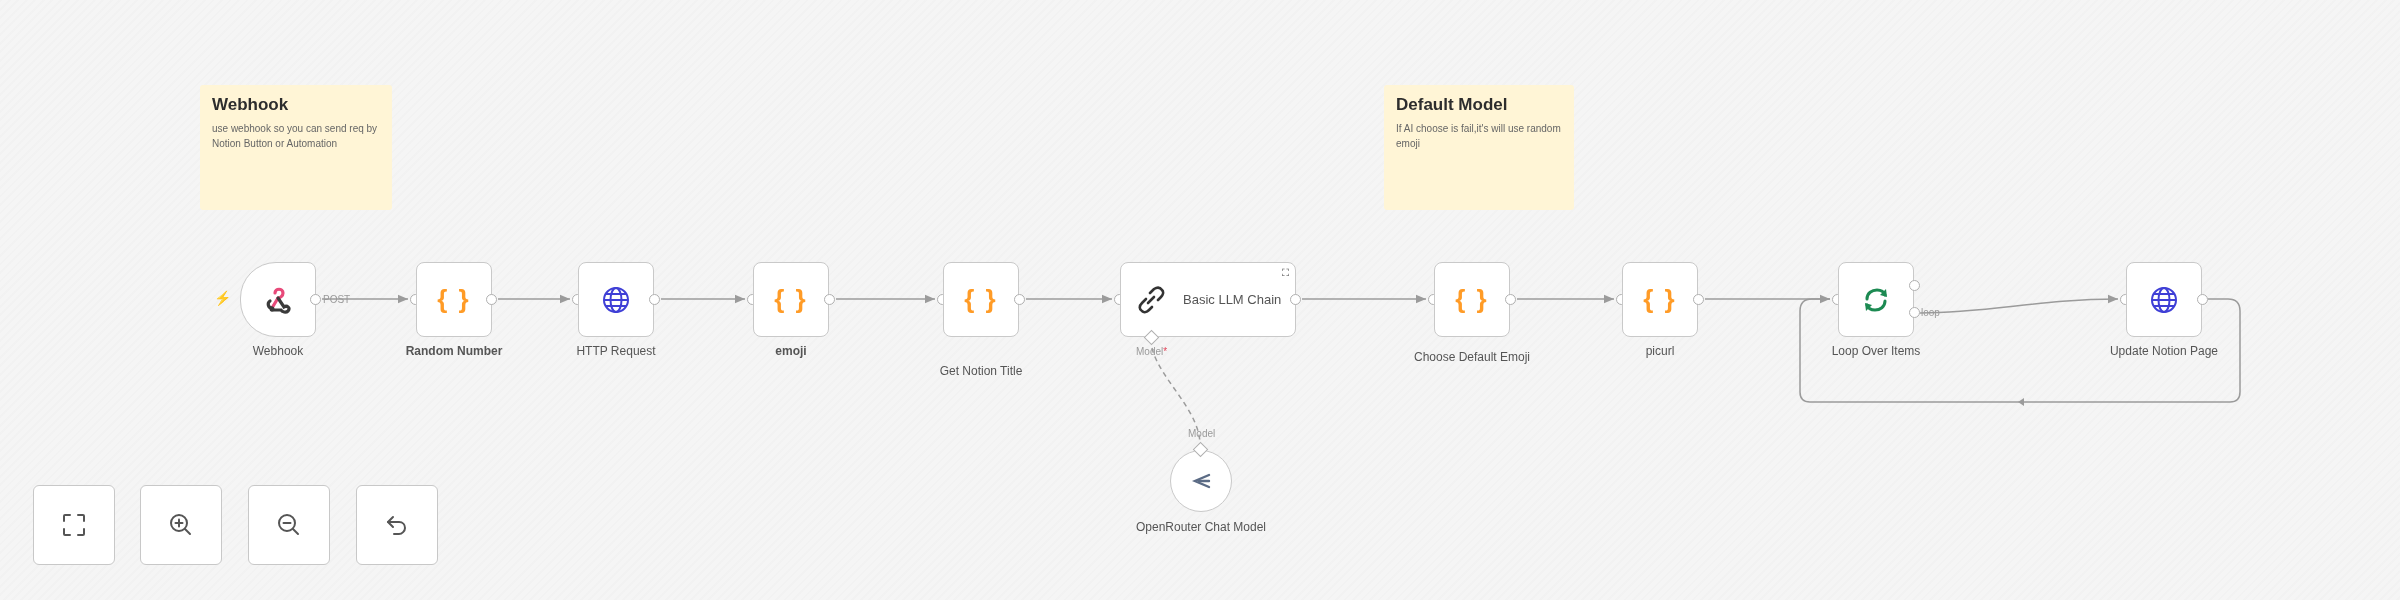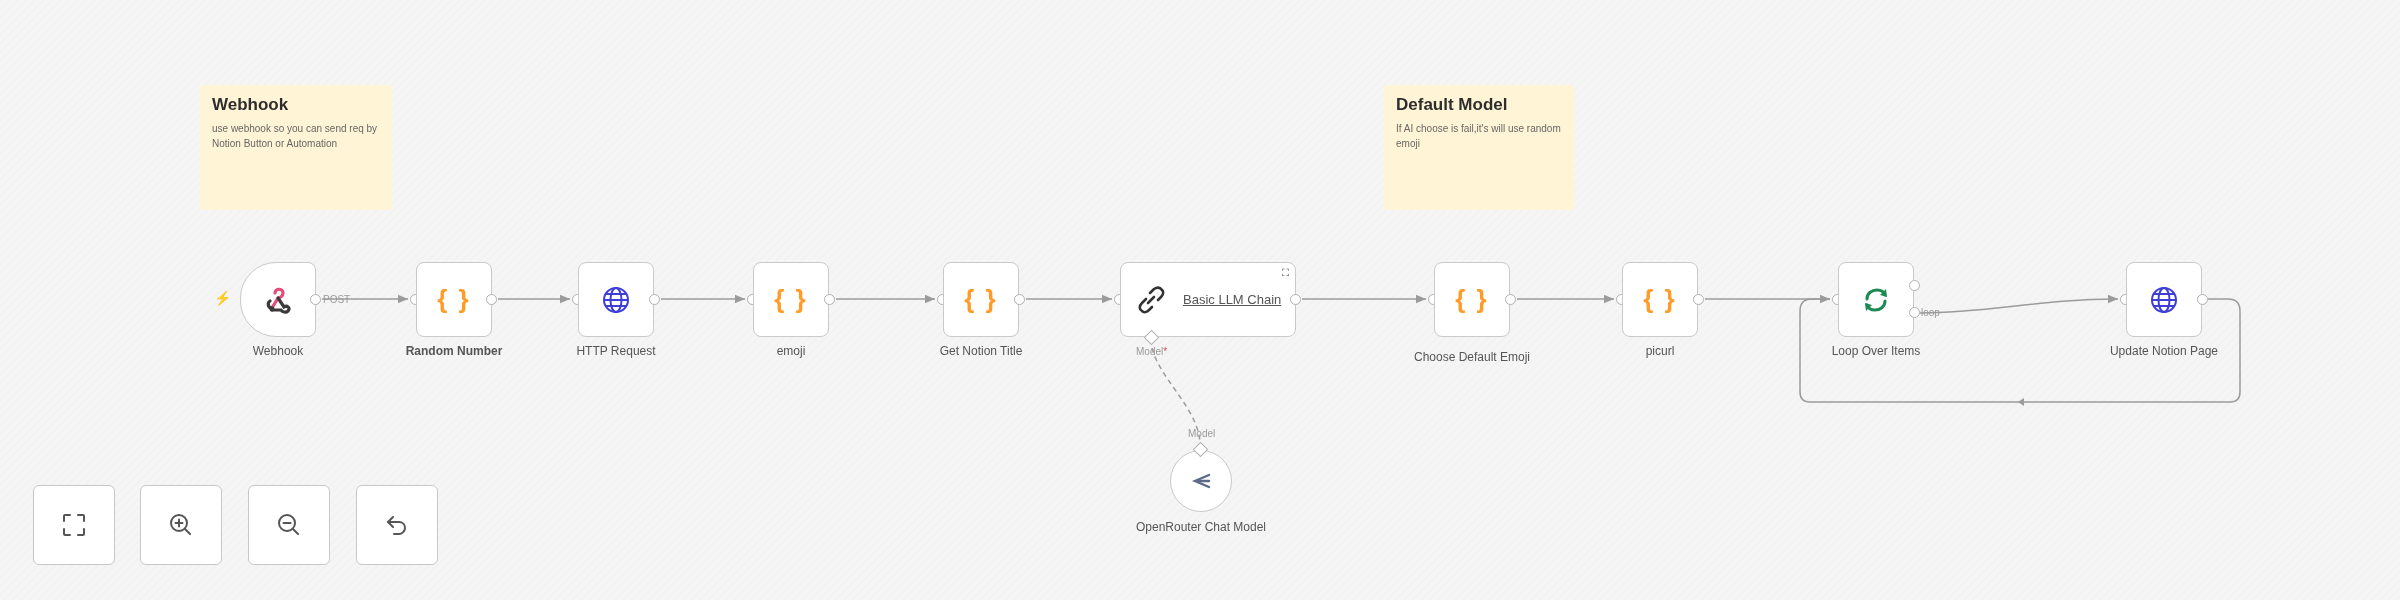--- a/index.html
+++ b/index.html
@@ -17,21 +17,21 @@
   }
   .sticky .title { font-size: 17px; font-weight: bold; color: #2d2d2d; margin-bottom: 6px; }
   .sticky .body { font-size: 10px; color: #666; line-height: 15px; }
   .node {
     position: absolute; background: #fff; border: 1.5px solid #c9c9c9;
     border-radius: 8px; box-sizing: border-box;
     display: flex; align-items: center; justify-content: center;
   }
   .node.trigger { border-radius: 36px 8px 8px 36px; }
   .node.wide { justify-content: flex-start; padding-left: 14px; }
-  .node .wide-label { font-size: 13px; color: #555; margin-left: 16px; text-decoration: underline; }
+  .node .wide-label { font-size: 13px; color: #555; margin-left: 16px; }
   .node.circle { border-radius: 50%; }
   .label {
     position: absolute; font-size: 12px; color: #555; text-align: center;
     width: 200px; line-height: 15px;
   }
   .port {
     position: absolute; width: 11px; height: 11px; border-radius: 50%;
     background: #fff; border: 1.5px solid #b0b0b0; box-sizing: border-box;
   }
   .diamond {
@@ -119,28 +119,28 @@
     </svg>
   </div>
   <div class="port" style="left:649px; top:294px;"></div>
   <div class="label" style="left:516px; top:344px;">HTTP Request</div>
 
   <div class="port" style="left:747px; top:294px;"></div>
   <div class="node" style="left:753px; top:262px; width:76px; height:75px;">
     <span style="color:#ff9b26; font-size:26px; font-weight:bold; letter-spacing:2px;">{ }</span>
   </div>
   <div class="port" style="left:824px; top:294px;"></div>
-  <div class="label" style="left:691px; top:344px;">emoji</div>
+  <div class="label" style="left:691px; top:344px;font-weight:bold;">emoji</div>
 
   <div class="port" style="left:937px; top:294px;"></div>
   <div class="node" style="left:943px; top:262px; width:76px; height:75px;">
     <span style="color:#ff9b26; font-size:26px; font-weight:bold; letter-spacing:2px;">{ }</span>
   </div>
   <div class="port" style="left:1014px; top:294px;"></div>
-  <div class="label" style="left:881px; top:344px;">Get Notion Title</div>
+  <div class="label" style="left:881px; top:364px;">Get Notion Title</div>
 
   <div class="port" style="left:1114px; top:294px;"></div>
   <div class="node wide" style="left:1120px; top:262px; width:176px; height:75px;">
     <svg width="32" height="32" viewBox="0 0 32 32">
       <g fill="none" stroke="#333" stroke-width="2.6" stroke-linecap="round">
         <path d="M13 19 L19 13"></path>
         <path d="M11 15 L7 19 C4 22, 4 25, 7 27 C9 29, 12 28, 14 26 L17 23"></path>
         <path d="M15 9 L19 5 C22 3, 25 3, 27 6 C29 8, 28 11, 26 13 L23 16"></path>
       </g>
     </svg>

